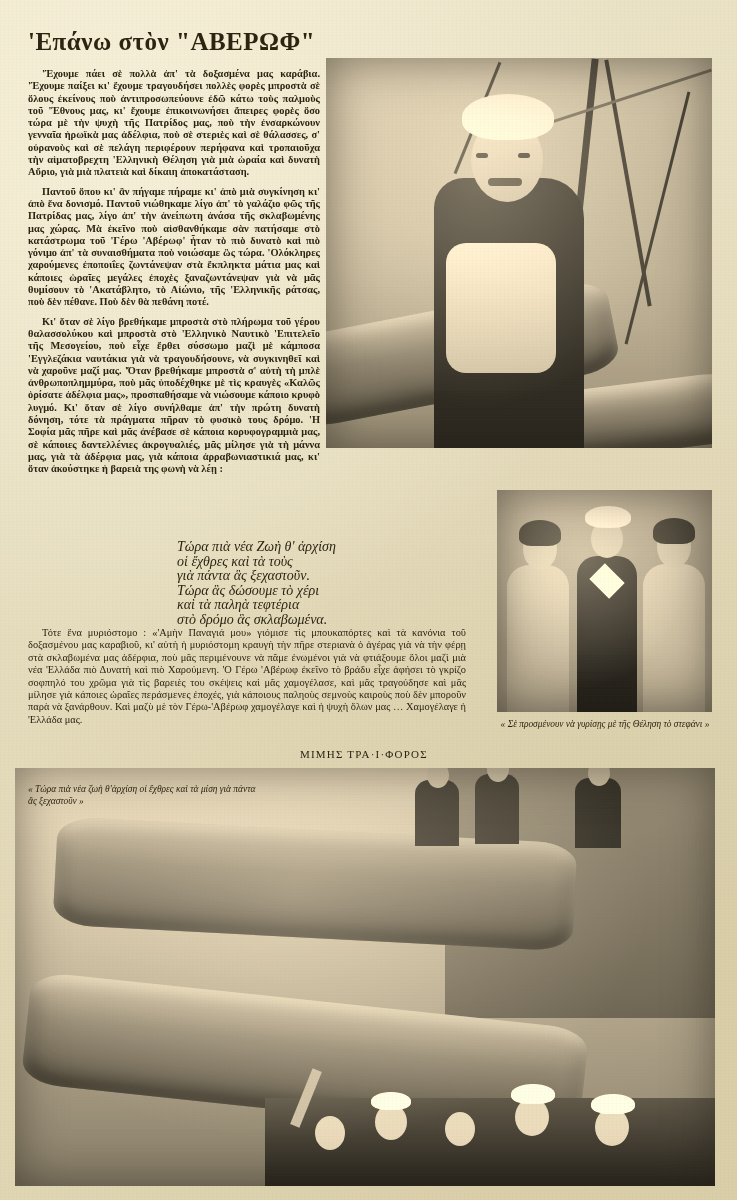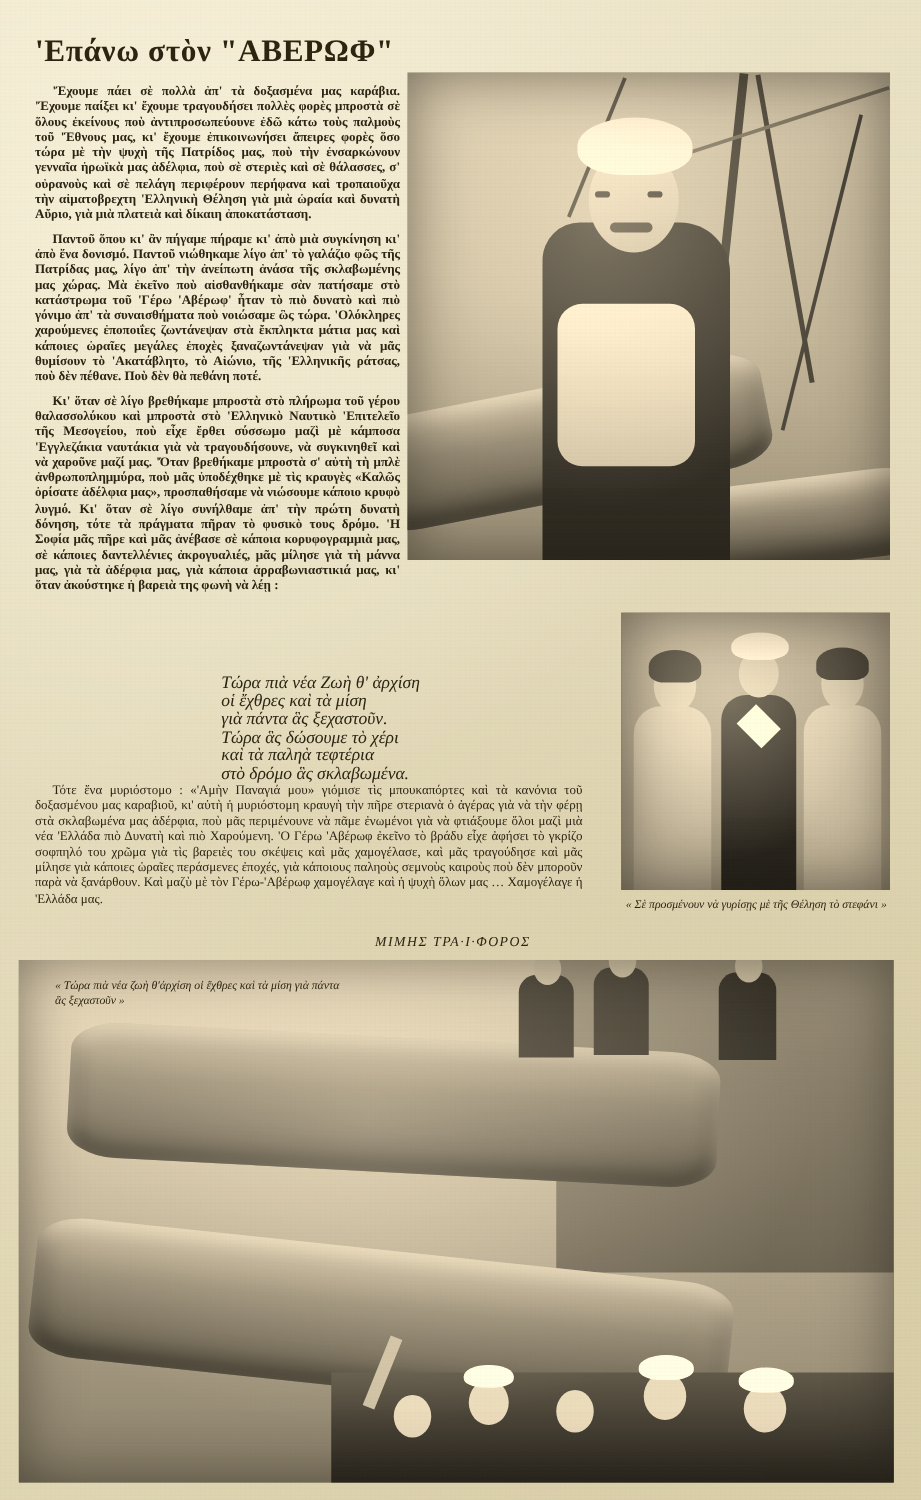--- a/index.html
+++ b/index.html
@@ -54,21 +54,21 @@
   .verse div{white-space:nowrap;}
 
   .article2{
     position:absolute;left:28px;top:627px;width:438px;
     font-size:10.4px;line-height:12.4px;color:#2b2413;text-align:justify;
   }
   .article2 p{margin:0 0 2px 0;text-indent:14px;}
 
   .byline{
     position:absolute;left:300px;top:748px;
-    font-size:11px;color:#2b2413;letter-spacing:1.2px;font-style:italic;
+    font-size:11px;color:#2b2413;letter-spacing:1.2px;
   }
 
   
   .photo{
     position:absolute;
     background:#6d6244;
     overflow:hidden;
     filter:saturate(.35) sepia(.45) contrast(1.05);
   }
   .caption{
@@ -79,21 +79,21 @@
 
   
   #photo-officer{left:326px;top:58px;width:386px;width:386px;height:390px;}
   
   #photo-group{left:497px;top:490px;width:215px;height:222px;}
   
   #photo-deck{left:15px;top:768px;width:700px;height:418px;}
 
   .cap1{left:326px;top:452px;width:386px;}
   .cap2{left:491px;top:718px;width:228px;}
-  .cap3{left:28px;top:783px;width:238px;text-align:left;margin-left:16px;}
+  .cap3{left:28px;top:783px;width:238px;text-align:left;}
 
   
   .sky{position:absolute;inset:0;background:linear-gradient(180deg,#cfc6a4 0%,#b3a880 55%,#8e8259 100%);}
   .vig{position:absolute;inset:0;box-shadow:inset 0 0 48px rgba(40,32,12,.55);}
   .dark{position:absolute;background:#4c4430;}
   .mid{position:absolute;background:#7d7253;}
   .light{position:absolute;background:#d8cfae;}
   .white{position:absolute;background:#efe9d2;}
 
   .barrel{
@@ -118,21 +118,21 @@
   <div class="title">'Επάνω στὸν "ΑΒΕΡΩΦ"</div>
 
   <div class="article">
     <p>'Έχουμε πάει σὲ πολλὰ ἀπ' τὰ δοξασμένα μας καράβια. 'Έχουμε παίξει κι' ἔχουμε τραγουδήσει πολλὲς φορὲς μπροστὰ σὲ ὅλους ἐκείνους ποὺ ἀντιπροσωπεύουνε ἐδῶ κάτω τοὺς παλμοὺς τοῦ 'Έθνους μας, κι' ἔχουμε ἐπικοινωνήσει ἄπειρες φορὲς ὅσο τώρα μὲ τὴν ψυχὴ τῆς Πατρίδος μας, ποὺ τὴν ἐνσαρκώνουν γενναῖα ἡρωϊκὰ μας ἀδέλφια, ποὺ σὲ στεριὲς καὶ σὲ θάλασσες, σ' οὐρανοὺς καὶ σὲ πελάγη περιφέρουν περήφανα καὶ τροπαιοῦχα τὴν αἱματοβρεχτη 'Ελληνικὴ Θέληση γιὰ μιὰ ὡραία καὶ δυνατὴ Αὔριο, γιὰ μιὰ πλατειὰ καὶ δίκαιη ἀποκατάσταση.</p>
     <p>Παντοῦ ὅπου κι' ἂν πήγαμε πήραμε κι' ἀπὸ μιὰ συγκίνηση κι' ἀπὸ ἕνα δονισμό. Παντοῦ νιώθηκαμε λίγο ἀπ' τὸ γαλάζιο φῶς τῆς Πατρίδας μας, λίγο ἀπ' τὴν ἀνείπωτη ἀνάσα τῆς σκλαβωμένης μας χώρας. Μὰ ἐκεῖνο ποὺ αἰσθανθήκαμε σὰν πατήσαμε στὸ κατάστρωμα τοῦ 'Γέρω 'Αβέρωφ' ἦταν τὸ πιὸ δυνατὸ καὶ πιὸ γόνιμο ἀπ' τὰ συναισθήματα ποὺ νοιώσαμε ὣς τώρα. 'Ολόκληρες χαρούμενες ἐποποιΐες ζωντάνεψαν στὰ ἔκπληκτα μάτια μας καὶ κάποιες ὡραῖες μεγάλες ἐποχὲς ξαναζωντάνεψαν γιὰ νὰ μᾶς θυμίσουν τὸ 'Ακατάβλητο, τὸ Αἰώνιο, τῆς 'Ελληνικῆς ράτσας, ποὺ δὲν πέθανε. Ποὺ δὲν θὰ πεθάνη ποτέ.</p>
     <p>Κι' ὅταν σὲ λίγο βρεθήκαμε μπροστὰ στὸ πλήρωμα τοῦ γέρου θαλασσολύκου καὶ μπροστὰ στὸ 'Ελληνικὸ Ναυτικὸ 'Επιτελεῖο τῆς Μεσογείου, ποὺ εἶχε ἔρθει σύσσωμο μαζὶ μὲ κάμποσα 'Εγγλεζάκια ναυτάκια γιὰ νὰ τραγουδήσουνε, νὰ συγκινηθεῖ καὶ νὰ χαροῦνε μαζί μας. 'Όταν βρεθήκαμε μπροστὰ σ' αὐτὴ τὴ μπλὲ ἀνθρωποπλημμύρα, ποὺ μᾶς ὑποδέχθηκε μὲ τὶς κραυγὲς «Καλῶς ὁρίσατε ἀδέλφια μας», προσπαθήσαμε νὰ νιώσουμε κάποιο κρυφὸ λυγμό. Κι' ὅταν σὲ λίγο συνήλθαμε ἀπ' τὴν πρώτη δυνατὴ δόνηση, τότε τὰ πράγματα πῆραν τὸ φυσικὸ τους δρόμο. 'Η Σοφία μᾶς πῆρε καὶ μᾶς ἀνέβασε σὲ κάποια κορυφογραμμιὰ μας, σὲ κάποιες δαντελλένιες ἀκρογυαλιές, μᾶς μίλησε γιὰ τὴ μάννα μας, γιὰ τὰ ἀδέρφια μας, γιὰ κάποια ἀρραβωνιαστικιά μας, κι' ὅταν ἀκούστηκε ἡ βαρειὰ της φωνὴ νὰ λέῃ :</p>
   </div>
 
   <div class="verse">
     <div>Τώρα πιὰ νέα Ζωὴ θ' ἀρχίση</div>
-    <div>οἱ ἔχθρες καὶ τὰ μίση</div>
+    <div>οἱ ἔχθρες καὶ τὰ τοὺς</div>
     <div>γιὰ πάντα ἃς ξεχαστοῦν.</div>
     <div>Τώρα ἃς δώσουμε τὸ χέρι</div>
     <div>καὶ τὰ παληὰ τεφτέρια</div>
     <div>στὸ δρόμο ἃς σκλαβωμένα.</div>
   </div>
 
   <div class="article2">
     <p>Τότε ἕνα μυριόστομο : «'Αμὴν Παναγιά μου» γιόμισε τὶς μπουκαπόρτες καὶ τὰ κανόνια τοῦ δοξασμένου μας καραβιοῦ, κι' αὐτὴ ἡ μυριόστομη κραυγὴ τὴν πῆρε στεριανὰ ὁ ἀγέρας γιὰ νὰ τὴν φέρῃ στὰ σκλαβωμένα μας ἀδέρφια, ποὺ μᾶς περιμένουνε νὰ πᾶμε ἐνωμένοι γιὰ νὰ φτιάξουμε ὅλοι μαζὶ μιὰ νέα 'Ελλάδα πιὸ Δυνατὴ καὶ πιὸ Χαρούμενη. 'Ο Γέρω 'Αβέρωφ ἐκεῖνο τὸ βράδυ εἶχε ἀφήσει τὸ γκρίζο σοφπηλό του χρῶμα γιὰ τὶς βαρειὲς του σκέψεις καὶ μᾶς χαμογέλασε, καὶ μᾶς τραγούδησε καὶ μᾶς μίλησε γιὰ κάποιες ὡραῖες περάσμενες ἐποχές, γιὰ κάποιους παληοὺς σεμνοὺς καιροὺς ποὺ δὲν μποροῦν παρὰ νὰ ξανάρθουν. Καὶ μαζὺ μὲ τὸν Γέρω-'Αβέρωφ χαμογέλαγε καὶ ἡ ψυχὴ ὅλων μας … Χαμογέλαγε ἡ 'Ελλάδα μας.</p>
   </div>
 

